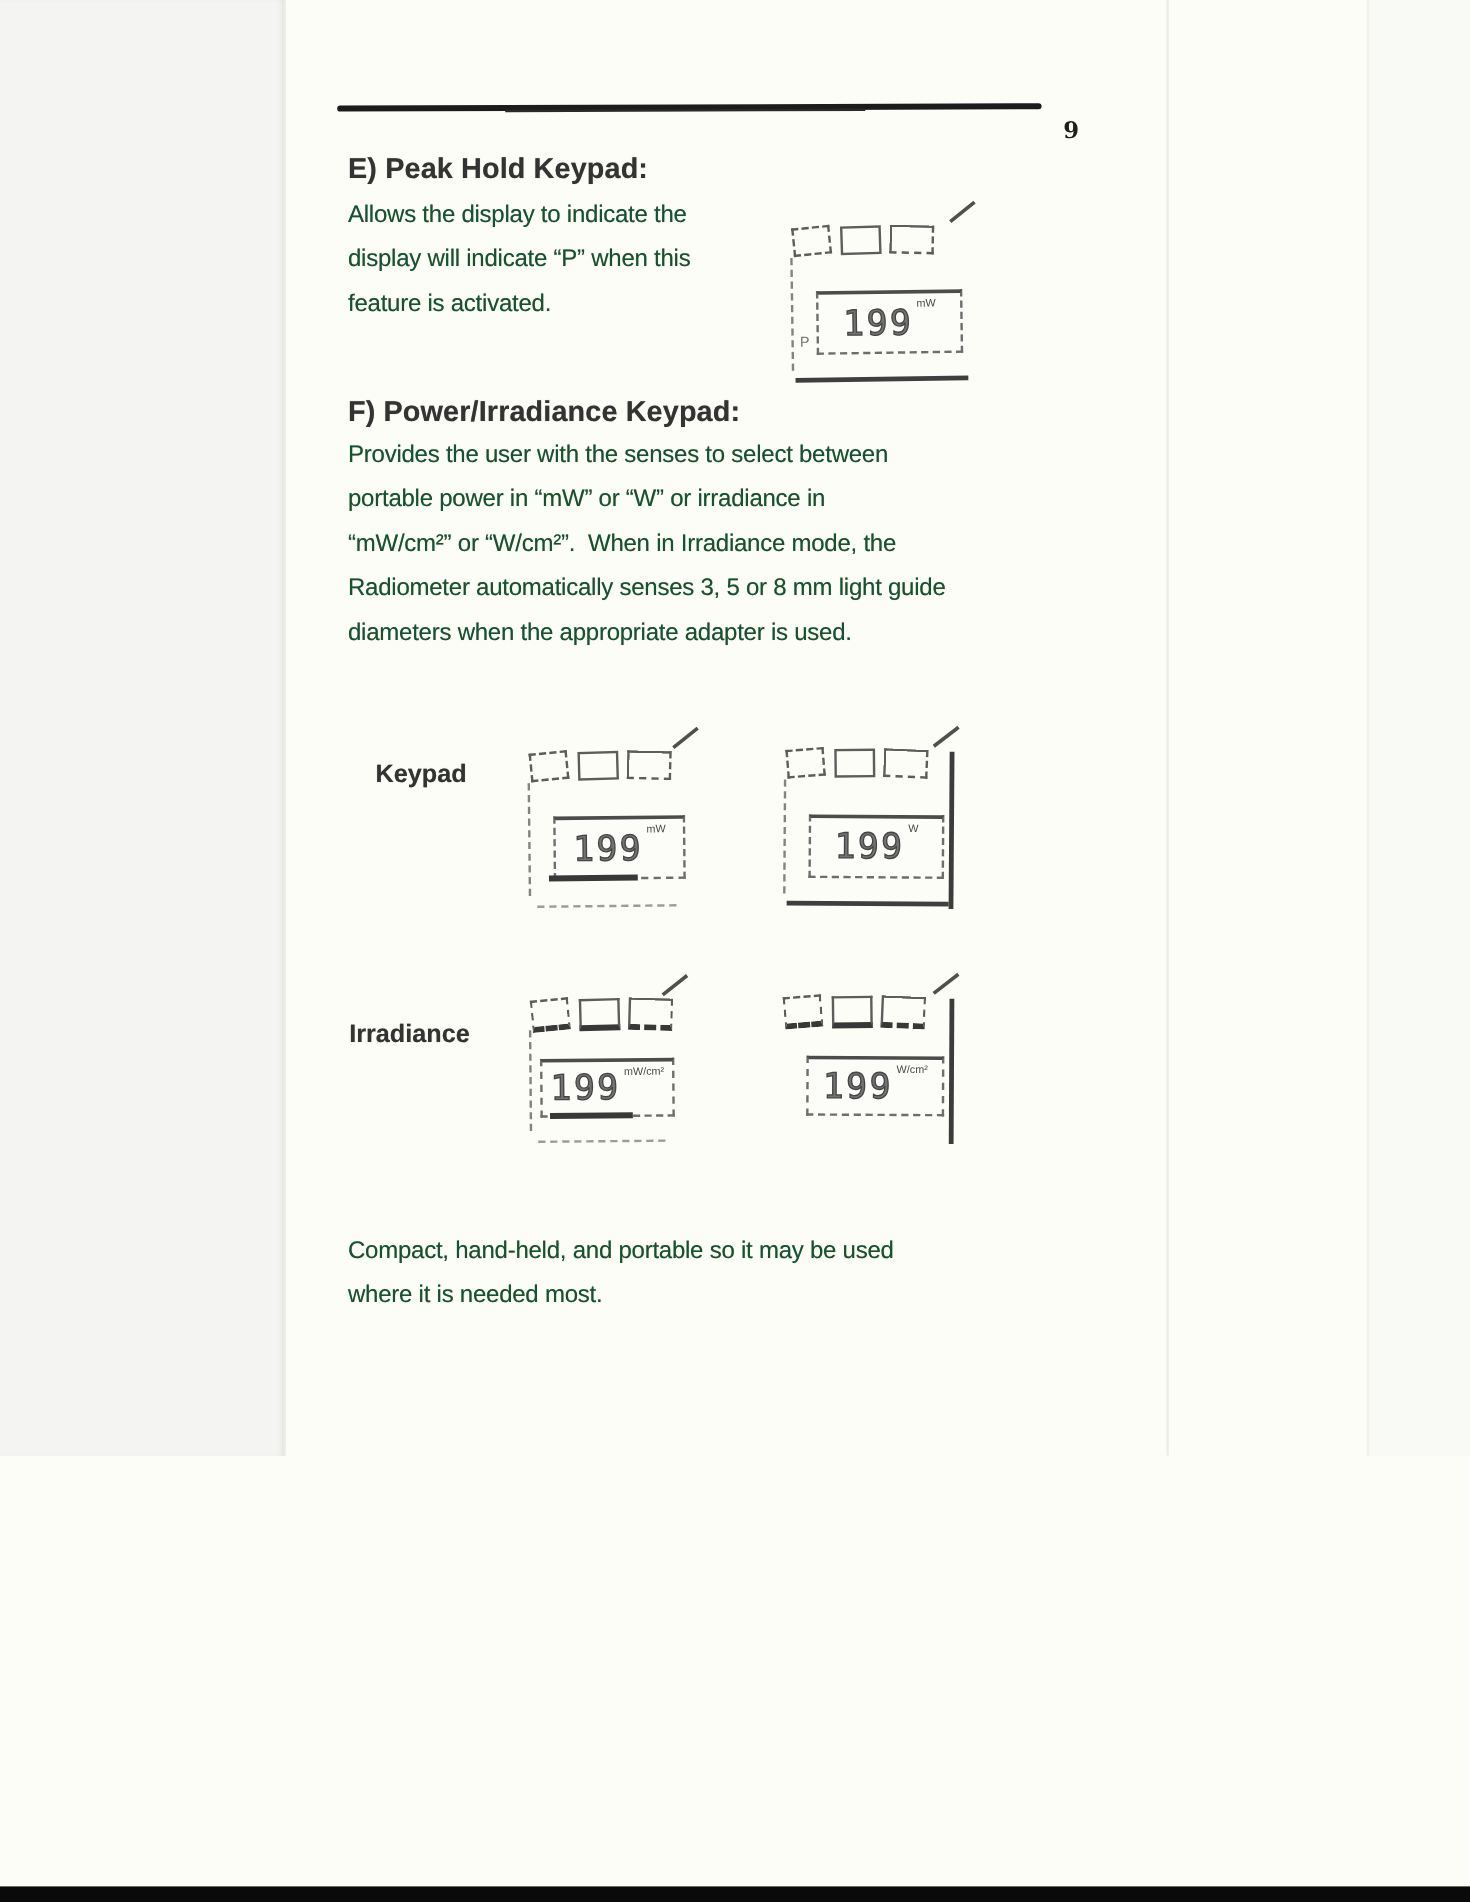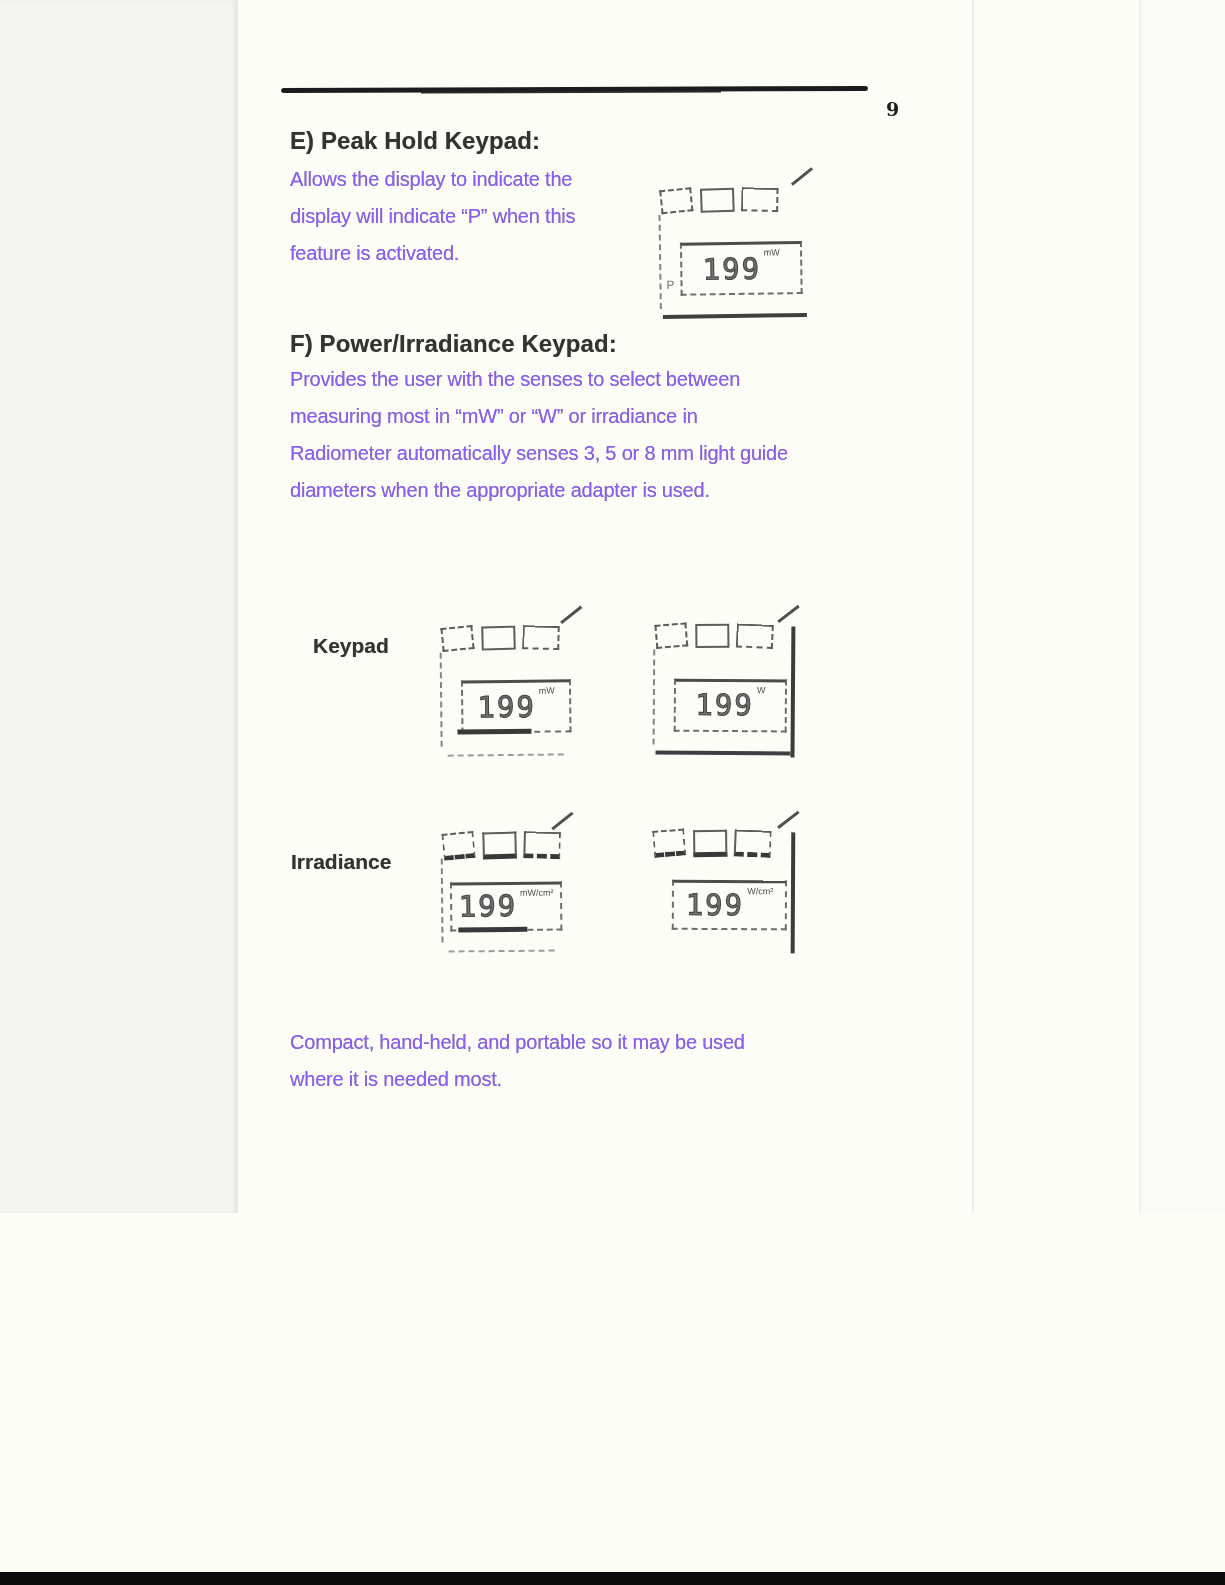--- a/index.html
+++ b/index.html
@@ -36,21 +36,21 @@
     position:absolute; left:886px; top:98px;
     font:bold 19px "DejaVu Serif", serif; color:#1e1e1e;
   }
 
   
   .heading{
     position:absolute; font-size:24px; font-weight:bold; color:#333;
     letter-spacing:.1px; text-shadow:0 0 .7px rgba(40,40,40,.55); white-space:nowrap;
   }
   .body-block{
-    position:absolute; font-size:20px; line-height:37px; color:#8b5cf6;
+    position:absolute; font-size:20px; line-height:37px; color:#14532d;
     letter-spacing:-.2px; text-shadow:0 0 .6px rgba(50,50,50,.5);
   }
   .body-block .line{white-space:nowrap;}
   .fig-label{
     position:absolute; font-size:21px; font-weight:bold; color:#333;
     text-shadow:0 0 .7px rgba(40,40,40,.55); white-space:nowrap;
   }
 
   
   .device{position:absolute; color:#4a4a4a;}
@@ -120,21 +120,22 @@
       <span class="d-ind">P</span>
       <span class="d-reading">199</span>
       <span class="d-unit">mW</span>
     </div>
     <span class="d-bot"></span>
   </div>
 
   <div class="heading" style="left:290px;top:330px">F) Power/Irradiance Keypad:</div>
   <div class="body-block" style="left:290px;top:361px">
     <div class="line">Provides the user with the senses to select between</div>
-    <div class="line">measuring most in “mW” or “W” or irradiance in</div>
+    <div class="line">portable power in “mW” or “W” or irradiance in</div>
+    <div class="line">“mW/cm²” or “W/cm²”.&nbsp; When in Irradiance mode, the</div>
     <div class="line">Radiometer automatically senses 3, 5 or 8 mm light guide</div>
     <div class="line">diameters when the appropriate adapter is used.</div>
   </div>
 
   <div class="fig-label" style="left:313px;top:634px">Keypad</div>
 
   <div class="device" style="left:437px;top:616px;width:142px;height:140px;transform:rotate(-0.6deg)">
     <span class="d-btn b1"></span>
     <span class="d-btn b2"></span>
     <span class="d-btn b3"></span>

